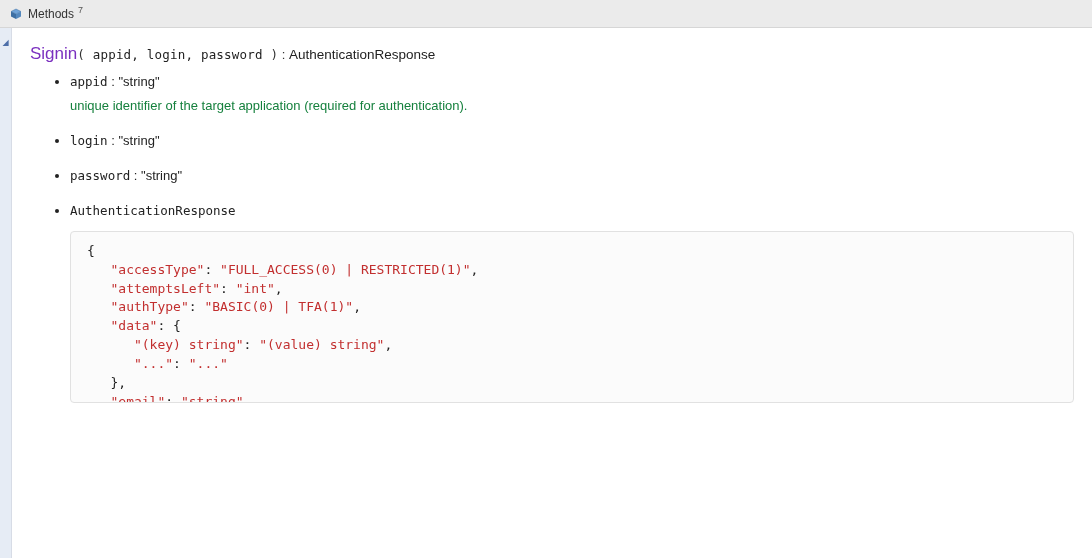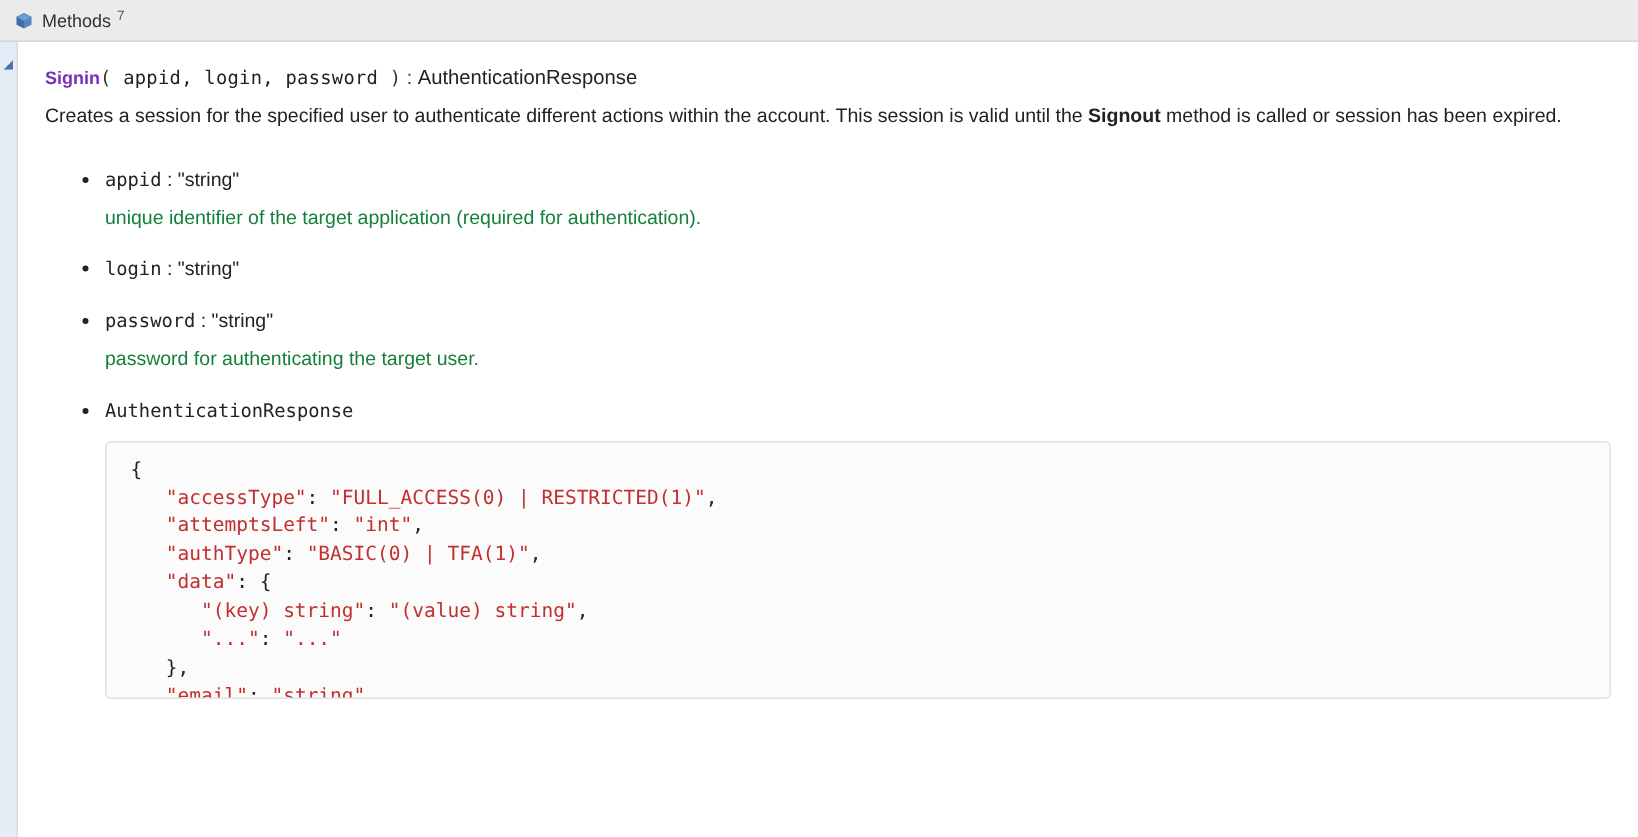--- a/index.html
+++ b/index.html
@@ -39,21 +39,21 @@
     color: #4d6ea8;
     text-align: center;
   }
   .content {
     flex: 1;
     padding: 14px 18px 0 18px;
     overflow: hidden;
     line-height: 1.45;
   }
   .sig { margin-bottom: 6px; }
-  .sig .method-name { color: #7a2fbf; font-weight: 700; font-size: 12px; }
+  .sig .method-name { color: #7a2fbf; font-weight: 400; font-size: 17px; }
   .mono { font-family: ui-monospace, SFMono-Regular, Menlo, Consolas, monospace; font-size: 12.5px; letter-spacing: 0.2px;}
   .sig .paren, .sig .colon { color:#333; }
   .sig .ret { color:#222; font-size:13.5px; }
   .desc { color:#222; font-size:13px; margin-bottom: 24px;}
   .desc b { font-weight:700; }
   h3.section { font-size: 15px; font-weight: 700; margin: 0 0 8px 0; }
   ul.params { margin: 0 0 6px 0; padding-left: 40px; }
   ul.params > li { margin-bottom: 16px; }
   .pname { font-family: ui-monospace, SFMono-Regular, Menlo, Consolas, monospace; font-size:12.5px;}
   .ptype { color:#222; }
@@ -94,35 +94,31 @@
 </div>
 
 <div class="body">
   <div class="arrow-col">◢</div>
   <div class="content">
 
     <div class="sig">
       <span class="method-name">Signin</span><span class="mono paren">( </span><span class="mono">appid</span><span class="mono">, </span><span class="mono">login</span><span class="mono">, </span><span class="mono">password</span><span class="mono paren"> )</span><span class="colon"> : </span><span class="ret">AuthenticationResponse</span>
     </div>
 
-    <div class="desc">
-      <span>Creates a session for the specified user to authenticate different actions within the account. This session is valid until the </span><b>Signout</b><span> method is called or session has been expired.</span>
-    </div>
 
     <ul class="params">
       <li>
         <span class="pname">appid</span><span> : </span><span class="ptype">"string"</span>
         <div class="pdesc">unique identifier of the target application (required for authentication).</div>
       </li>
       <li>
         <span class="pname">login</span><span> : </span><span class="ptype">"string"</span>
       </li>
       <li>
         <span class="pname">password</span><span> : </span><span class="ptype">"string"</span>
-        <div class="pdesc">password for authenticating the target user.</div>
       </li>
     </ul>
 
     <ul class="resp">
       <li>
         <span class="pname">AuthenticationResponse</span>
       </li>
     </ul>
 
     <div class="code-block" id="code-block"><div><span class="tok-plain">{</span></div><div>   <span class="tok-key">"accessType"</span><span class="tok-plain">: </span><span class="tok-str">"FULL_ACCESS(0) | RESTRICTED(1)"</span><span class="tok-plain">,</span></div><div>   <span class="tok-key">"attemptsLeft"</span><span class="tok-plain">: </span><span class="tok-str">"int"</span><span class="tok-plain">,</span></div><div>   <span class="tok-key">"authType"</span><span class="tok-plain">: </span><span class="tok-str">"BASIC(0) | TFA(1)"</span><span class="tok-plain">,</span></div><div>   <span class="tok-key">"data"</span><span class="tok-plain">: </span><span class="tok-plain">{</span></div><div>      <span class="tok-key">"(key) string"</span><span class="tok-plain">: </span><span class="tok-str">"(value) string"</span><span class="tok-plain">,</span></div><div>      <span class="tok-key">"..."</span><span class="tok-plain">: </span><span class="tok-str">"..."</span></div><div>   <span class="tok-plain">},</span></div><div>   <span class="tok-key">"email"</span><span class="tok-plain">: </span><span class="tok-str">"string"</span><span class="tok-plain">,</span></div></div>

